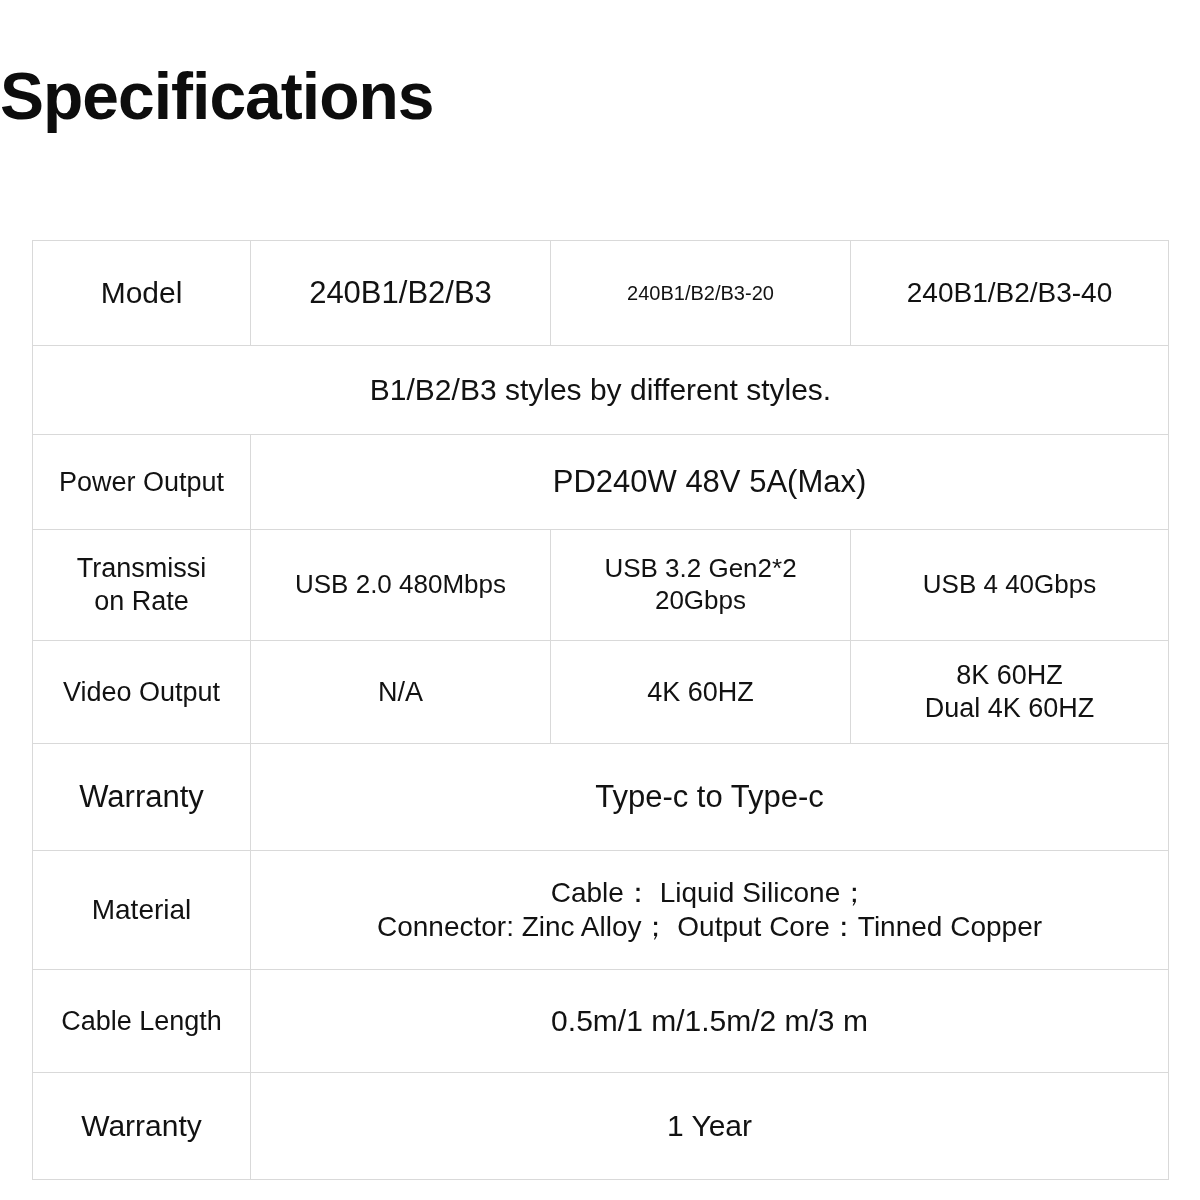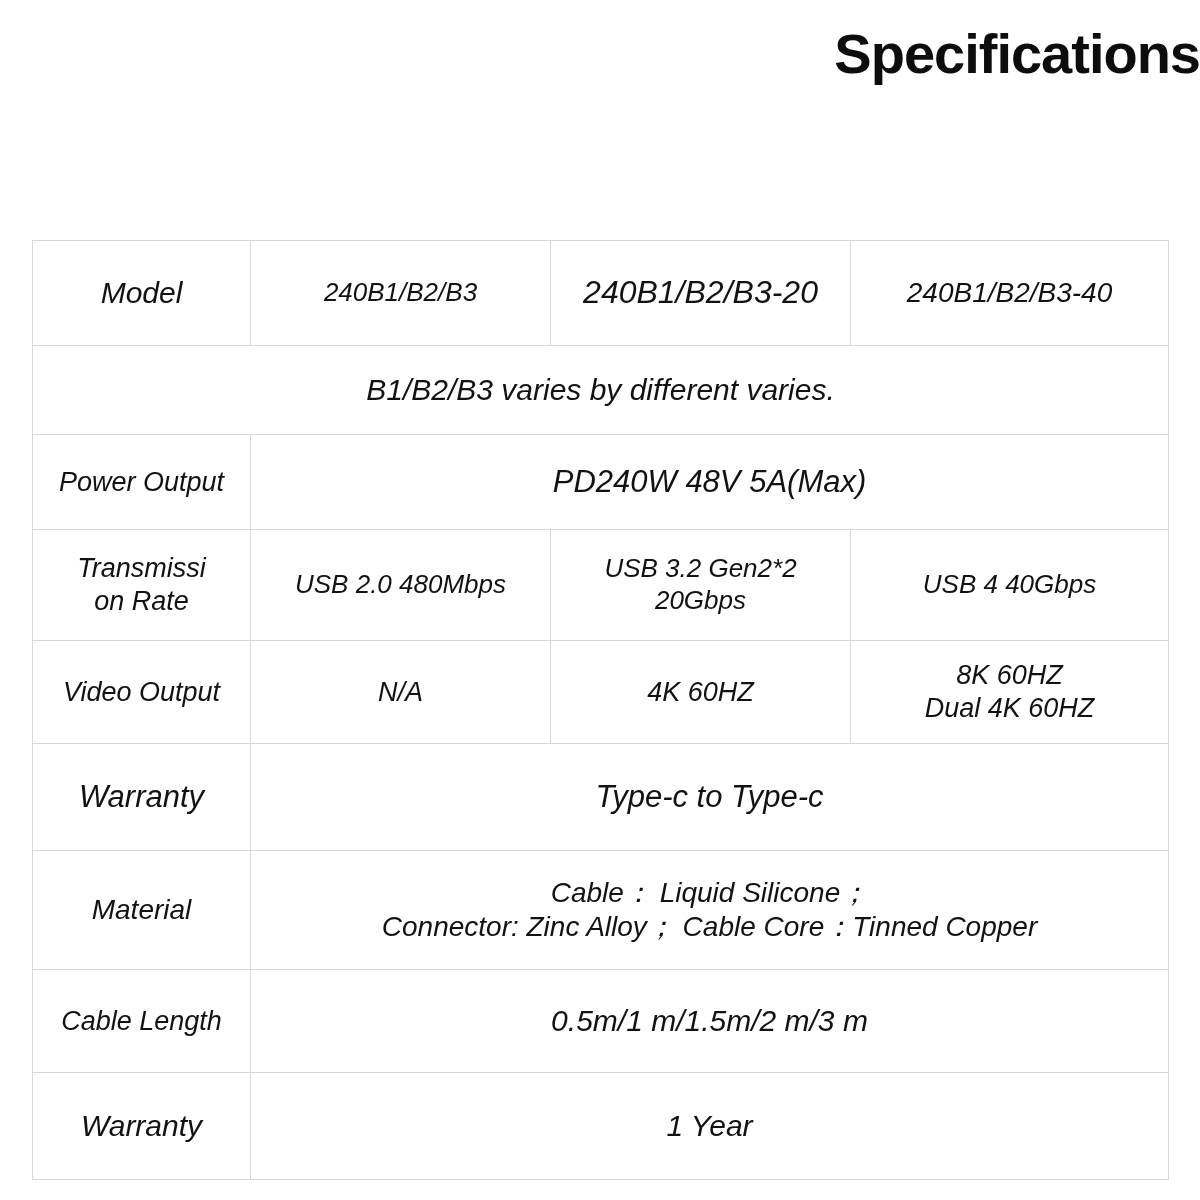--- a/index.html
+++ b/index.html
@@ -14,60 +14,59 @@
     color: #111111;
     overflow: hidden;
   }
   .page {
     position: relative;
     width: 1200px;
     height: 1200px;
     box-sizing: border-box;
   }
   .title {
-    text-align: right;
-    font-size: 56px;
+    text-align: left;
+    font-size: 66px;
     font-weight: 700;
     letter-spacing: -1px;
     color: #0d0d0d;
     margin: 0;
-    padding-top: 25px;
+    padding-top: 62px;
     line-height: 1.05;
   }
   .spec-table {
     position: absolute;
     top: 240px;
     left: 32px;
     width: 1136px;
     border-collapse: collapse;
     table-layout: fixed;
   }
   .spec-table td {
     border: 1px solid #d9d9d9;
     text-align: center;
     vertical-align: middle;
     padding: 8px 6px;
     font-size: 27px;
     color: #121212;
     line-height: 1.22;
-    font-style: italic;
   }
   .label-cell {
     width: 218px;
     font-size: 29px;
   }
   .label-small {
     font-size: 26px;
   }
   .row-model td {
     font-size: 30px;
     height: 88px;
   }
-  .row-model .model-a { font-size: 26px; margin-left: 12px; }
-  .row-model .model-b { font-size: 32px; }
+  .row-model .model-a { font-size: 31px; margin-left: 12px; }
+  .row-model .model-b { font-size: 20px; }
   .row-model .model-c { font-size: 28px; text-align: center; }
   .row-note td {
     height: 72px;
     font-size: 30px;
   }
   .row-power td {
     height: 78px;
     font-size: 31px;
   }
   .row-rate td {
@@ -120,21 +119,21 @@
     </colgroup>
     <tbody>
       <tr class="row-model">
         <td class="label-cell">Model</td>
         <td class="model-a">240B1/B2/B3</td>
         <td class="model-b">240B1/B2/B3-20</td>
         <td class="model-c">240B1/B2/B3-40</td>
       </tr>
 
       <tr class="row-note">
-        <td colspan="4">B1/B2/B3 varies by different varies.</td>
+        <td colspan="4">B1/B2/B3 styles by different styles.</td>
       </tr>
 
       <tr class="row-power">
         <td class="label-cell">Power Output</td>
         <td colspan="3">PD240W 48V 5A(Max)</td>
       </tr>
 
       <tr class="row-rate">
         <td class="label-cell label-small">
           <span class="two-line">Transmissi</span>
@@ -160,21 +159,21 @@
 
       <tr class="row-interface">
         <td class="label-cell">Warranty</td>
         <td colspan="3">Type-c to Type-c</td>
       </tr>
 
       <tr class="row-material">
         <td class="label-cell">Material</td>
         <td colspan="3">
           <span class="two-line">Cable：  Liquid Silicone；</span>
-          <span class="two-line">Connector: Zinc Alloy； Cable Core：Tinned Copper</span>
+          <span class="two-line">Connector: Zinc Alloy； Output Core：Tinned Copper</span>
         </td>
       </tr>
 
       <tr class="row-length">
         <td class="label-cell label-small">Cable Length</td>
         <td colspan="3">0.5m/1 m/1.5m/2 m/3 m</td>
       </tr>
 
       <tr class="row-warranty">
         <td class="label-cell">Warranty</td>

